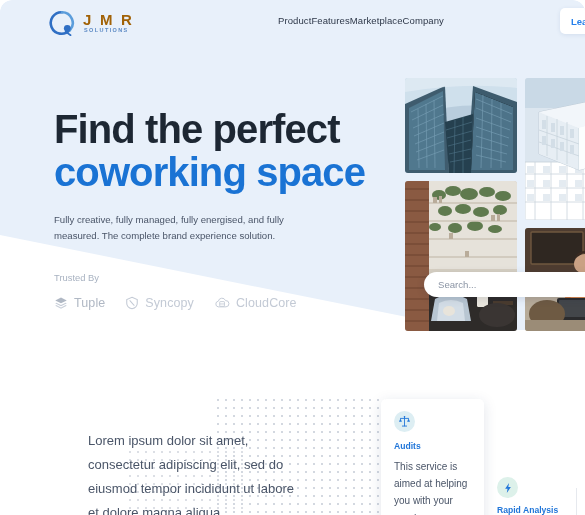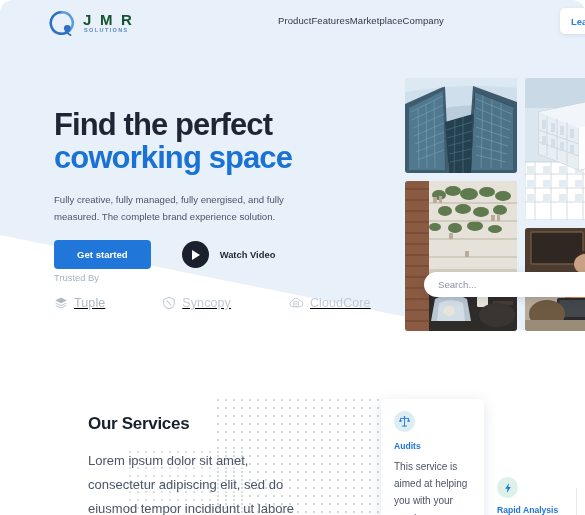--- a/index.html
+++ b/index.html
@@ -50,21 +50,21 @@
     display: flex; align-items: center;
   }
   .logo-wrap {
     position: absolute; left: 48px; top: 9px;
     display: flex; align-items: center; gap: 7px;
   }
   .logo-mark { width: 28px; height: 28px; display: block; }
   .logo-text { line-height: 1; }
   .logo-title {
     font-size: 15px; font-weight: bold; letter-spacing: 2.2px;
-    color: #14532d; display: block;
+    color: #a16207; display: block;
   }
   .logo-sub {
     font-size: 5.5px; font-weight: bold; letter-spacing: 1.4px;
     color: #5b89c4; display: block; margin-top: 1px; margin-left: 1px;
   }
   .nav-links {
     position: absolute; left: 278px; top: 15px;
     display: flex; align-items: center; 
   }
   .nav-link {
@@ -78,21 +78,21 @@
     display: flex; align-items: center; justify-content: center;
     padding: 0 11px;
     font-size: 9.5px; color: #2680eb; font-weight: 600;
     white-space: nowrap; overflow: hidden; cursor: pointer;
     box-shadow: 0 1px 4px rgba(30,70,130,0.10);
   }
 
   
   .hero-copy { position: absolute; left: 54px; top: 108px; z-index: 12; width: 330px; }
   .hero-h1 {
-    font-size: 31px; font-weight: bold; color: #1d2733;
+    font-size: 40px; font-weight: bold; color: #1d2733;
     line-height: 1.07; letter-spacing: -0.9px;
   }
   .hero-h1 .accent { color: #1a73d4; display: block; }
   .hero-sub {
     margin-top: 18px; font-size: 9.6px; color: #4a5568;
     line-height: 1.75; max-width: 240px;
   }
 
   .hero-actions {
     position: absolute; left: 54px; top: 240px; z-index: 14;
@@ -114,21 +114,21 @@
     width: 0; height: 0; margin-left: 2px;
     border-left: 8px solid #ffffff;
     border-top: 5px solid transparent;
     border-bottom: 5px solid transparent;
   }
   .watch-label { font-size: 9.4px; color: #1d2733; font-weight: 600; white-space: nowrap; }
 
   
   .trusted { position: absolute; left: 54px; top: 272px; z-index: 14; }
   .trusted-title { font-size: 9.4px; color: #a8b2c1; margin-bottom: 13px; }
-  .trusted-row { display: flex; align-items: flex-start; gap: 57px; text-decoration: underline; }
+  .trusted-row { display: flex; align-items: flex-start; gap: 20px; }
   .brand { display: flex; align-items: center; gap: 6px; }
   .brand-name { font-size: 12.5px; color: #c3cad5; letter-spacing: 0.1px; white-space: nowrap; }
   .brand.dark .brand-name { color: #b0b8c4; }
 
   
   .img-grid { position: absolute; left: 405px; top: 78px; z-index: 10; display: flex; gap: 8px; }
   .img-col { display: flex; flex-direction: column; gap: 8px; }
   .photo { width: 112px; border-radius: 3px; overflow: hidden; position: relative; }
   .photo svg { display: block; width: 100%; height: 100%; }
 
@@ -241,29 +241,20 @@
   </div>
 
   <div class="hero-copy">
     <h1 class="hero-h1">
       <span>Find the perfect</span>
       <span class="accent">coworking space</span>
     </h1>
     <p class="hero-sub">Fully creative, fully managed, fully energised, and fully measured. The complete brand experience solution.</p>
   </div>
 
-  <div class="hero-actions">
-    <button class="btn-primary">Get started</button>
-    <div class="watch-wrap">
-      <span class="play-circle">
-        <span class="play-tri"></span>
-      </span>
-      <span class="watch-label">Watch Video</span>
-    </div>
-  </div>
 
   <div class="trusted">
     <div class="trusted-title">Trusted By</div>
     <div class="trusted-row">
 
       <div class="brand dark">
         <svg width="14" height="14" viewBox="0 0 16 16">
           <path d="M8 1.6 L14.6 5 L8 8.4 L1.4 5 Z" fill="#b0b8c4"></path>
           <path d="M2.6 7.6 L8 10.4 L13.4 7.6 L14.6 8.3 L8 11.7 L1.4 8.3 Z" fill="#c3cad5"></path>
           <path d="M2.6 10.4 L8 13.2 L13.4 10.4 L14.6 11.1 L8 14.5 L1.4 11.1 Z" fill="#c9d0da"></path>
@@ -451,21 +442,20 @@
   </div>
 
   <div class="search-pill">
     <input class="search-input" type="text" placeholder="Search..." style="">
   </div>
 
   <div class="dots-bg"></div>
   <div class="dots-bg2"></div>
 
   <div class="services">
-    <h2 class="services-h2">Our Services</h2>
     <p class="services-p">Lorem ipsum dolor sit amet, consectetur adipiscing elit, sed do eiusmod tempor incididunt ut labore et dolore magna aliqua.</p>
     <p class="services-p">Ut enim ad minim veniam, quis nostrud exercitation</p>
   </div>
 
   <div class="audit-card">
     <div class="audit-icon">
       <svg width="13" height="13" viewBox="0 0 16 16">
         <path d="M8 2.2 V13.4" stroke="#2176d9" stroke-width="1.1" stroke-linecap="round"></path>
         <path d="M3 4.2 H13" stroke="#2176d9" stroke-width="1.1" stroke-linecap="round"></path>
         <circle cx="8" cy="2.3" r="1" fill="#2176d9"></circle>

